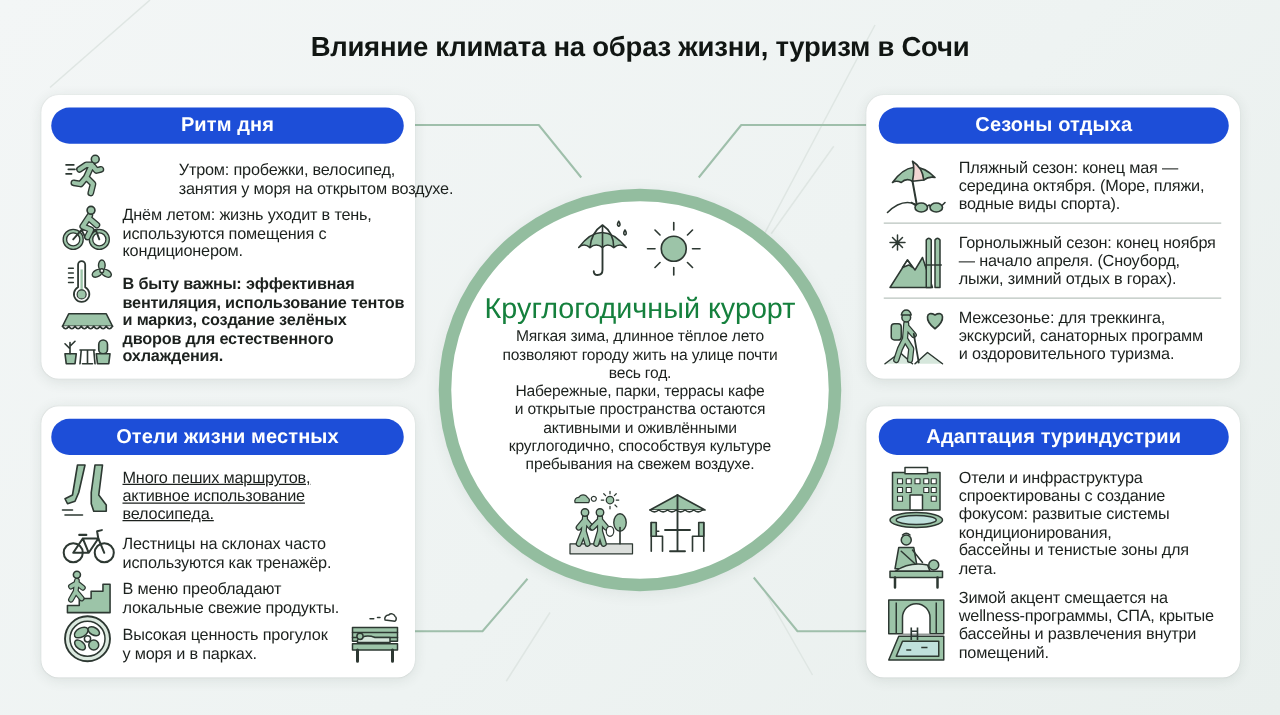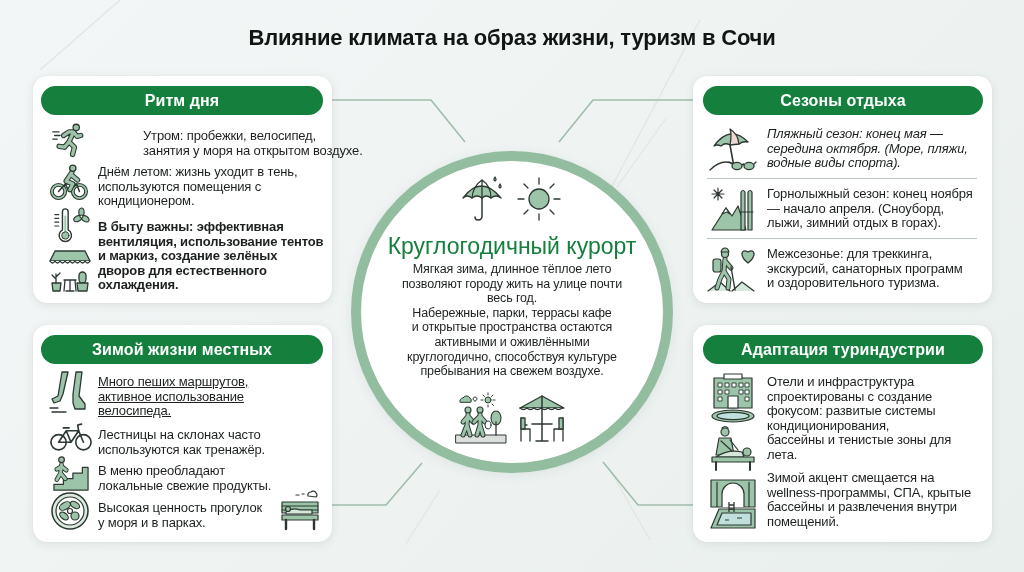--- a/index.html
+++ b/index.html
@@ -14,21 +14,21 @@
     position: absolute; left: 0; top: 25px; width: 1024px;
     text-align: center; font-weight: bold; font-size: 22px; letter-spacing: -0.2px;
     color: #111613;
   }
   .bg-lines, .connectors { position: absolute; left: 0; top: 0; width: 1024px; height: 572px; }
   .card {
     position: absolute; background: #ffffff; border-radius: 14px;
     box-shadow: 0 2px 10px rgba(40,60,50,0.10), 0 0 1px rgba(40,60,50,0.12);
   }
   .pill {
-    position: absolute; height: 29px; border-radius: 15px; background: #15803d;
+    position: absolute; height: 29px; border-radius: 15px; background: #1d4ed8;
     color: #ffffff; font-weight: bold; font-size: 16px; line-height: 29px; text-align: center;
     letter-spacing: 0.1px;
   }
   .item-text {
     position: absolute; font-size: 13px; line-height: 14.6px; white-space: pre-line;
     color: #1c211e; letter-spacing: -0.15px;
   }
   .icon { position: absolute; display: block; }
   .icon svg { width: 100%; height: 100%; display: block; overflow: visible; }
   .divider { position: absolute; height: 1px; background: #b9c4be; }
@@ -134,21 +134,21 @@
     <path d="M4 34 L13 34 L12 42 L5 42 Z" fill="#9cc4a8"></path>
     <path d="M8 34 L8 25 M8 30 L4 26 M8 28 L12 24" fill="none"></path>
     <path d="M16 31 h12 M22 31 v11 M18 42 h8 M17 31 l-1 11 M27 31 l1 11" fill="none"></path>
     <rect x="31" y="23" width="7" height="11" rx="3.5" fill="#9cc4a8"></rect>
     <path d="M29 34 L40 34 L39 42 L30 42 Z" fill="#9cc4a8"></path>
   </g>
     </svg>
 </span>
 
 <div class="card" style="left:33px; top:325px; width:299px; height:217px;"></div>
-<div class="pill" style="left:41px; top:335px; width:282px;">Зимой жизни местных</div>
+<div class="pill" style="left:41px; top:335px; width:282px;">Отели жизни местных</div>
 
 <span class="icon" style="left:50px; top:372px; width:40px; height:42px;">
   <svg viewBox="0 0 40 42">
       <g stroke="#2d3832" stroke-width="1.3" stroke-linejoin="round" stroke-linecap="round">
     <path d="M12 0 L18 0 L13 22 L10 29 L4 31 L2 27 L8 24 Z" fill="#9cc4a8"></path>
     <path d="M26 0 L32 0 L29 24 L35 32 L35 37 L25 37 L23 31 L23 22 Z" fill="#9cc4a8"></path>
     <path d="M0 36 h8 M2 40 h14" fill="none"></path>
   </g>
     </svg>
 </span>
@@ -222,21 +222,21 @@
     <path d="M4 20 Q20 -2 38 16 Q33 15 29 18 Q24 15 20 19 Q15 16 11 20 Q7 18 4 20 Z" fill="#9cc4a8"></path>
     <path d="M20 19 Q22 8 20 3 Q28 8 29 18 Z" fill="#f2d6d4"></path>
     <path d="M20 19 L24 41" fill="none" stroke-width="1.6"></path>
     <path d="M0 44 Q12 32 24 38" fill="none"></path>
     <ellipse cx="27" cy="40" rx="5" ry="3.6" fill="#9cc4a8"></ellipse>
     <ellipse cx="39" cy="40" rx="5" ry="3.6" fill="#9cc4a8"></ellipse>
     <path d="M32 39 q2 -2 2 0 M22 38 l-3 -2 M44 38 l2 -2" fill="none"></path>
   </g>
     </svg>
 </span>
-<div class="item-text" style="left:767px; top:127px;font-style:italic;">Пляжный сезон: конец мая —
+<div class="item-text" style="left:767px; top:127px;">Пляжный сезон: конец мая —
 середина октября. (Море, пляжи,
 водные виды спорта).</div>
 
 <div class="divider" style="left:707px; top:178px; width:270px;"></div>
 
 <span class="icon" style="left:710px; top:186px; width:46px; height:46px;">
   <svg viewBox="0 0 46 46">
       <g stroke="#2d3832" stroke-width="1.2" stroke-linejoin="round" stroke-linecap="round">
     <path d="M8 2 v12 M2 8 h12 M4 4 l8 8 M12 4 l-8 8" fill="none"></path>
     <path d="M2 44 L16 22 L22 30 L28 20 L36 44 Z" fill="#9cc4a8"></path>

